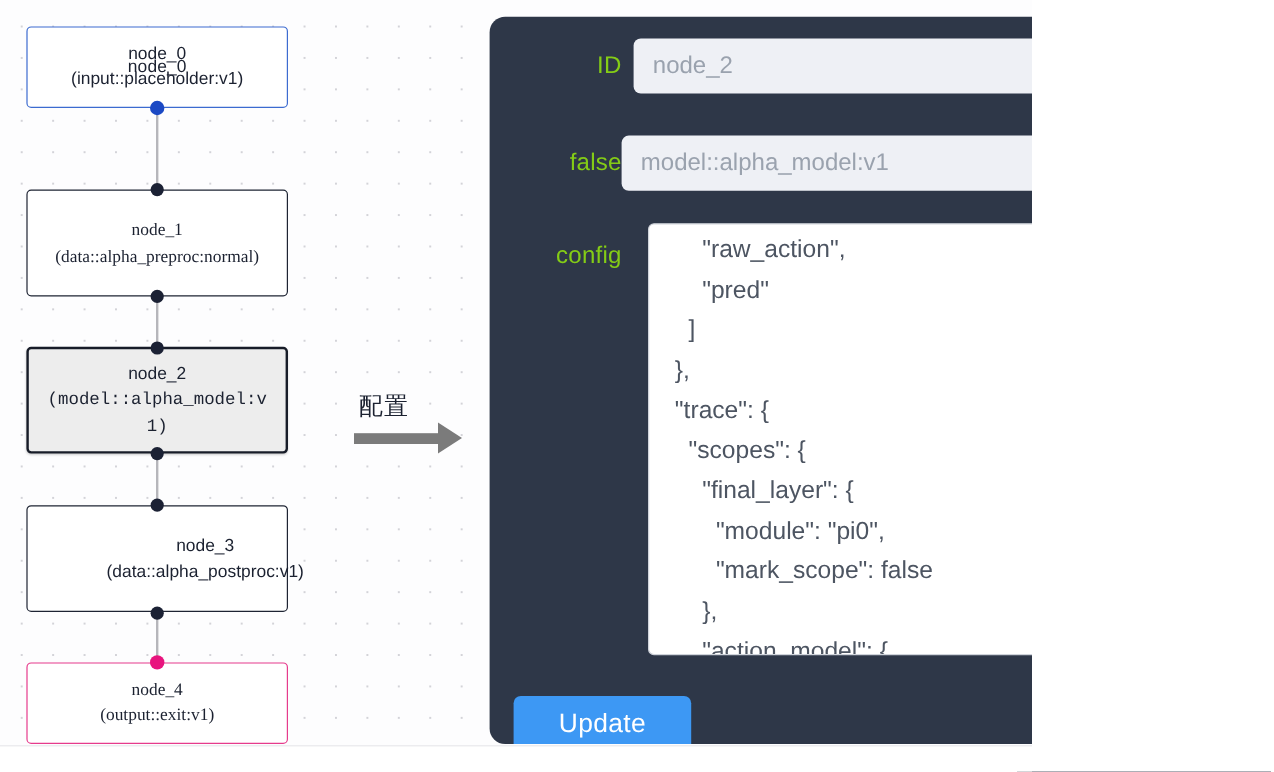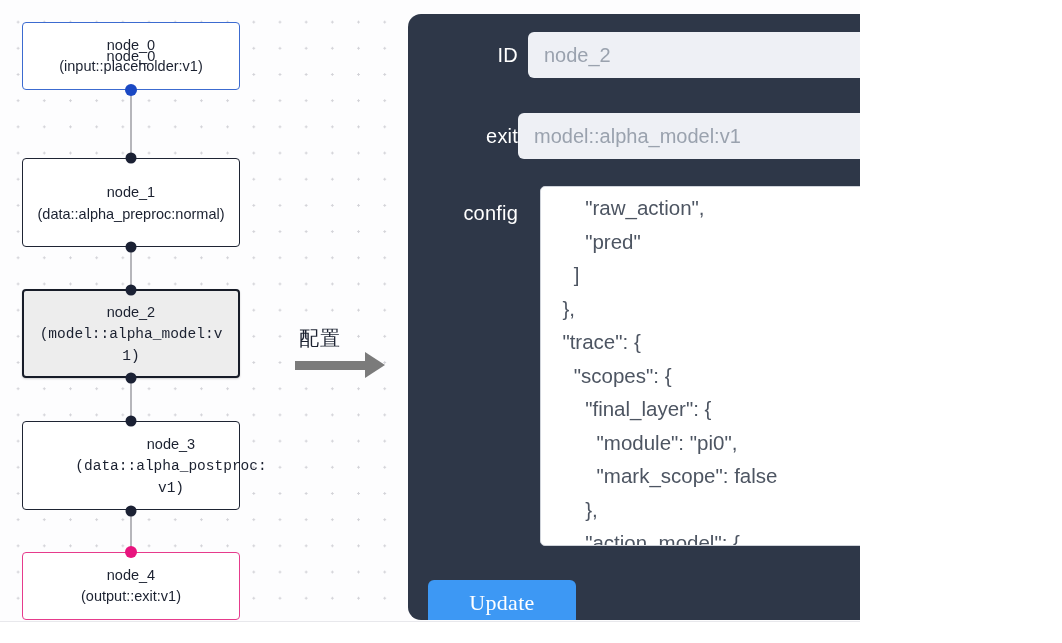--- a/index.html
+++ b/index.html
@@ -111,21 +111,21 @@
     border-radius: 13px;
     z-index: 10;
     overflow: hidden;
   }
   .field-row {
     position: absolute;
     display: flex;
     align-items: center;
   }
   .field-label {
-    color: #ffffff;
+    color: #84cc16;
     font-size: 20px;
     text-align: right;
     letter-spacing: 0.2px;
     user-select: none;
   }
   .text-input {
     box-sizing: border-box;
     background: #eef0f5;
     border: none;
     border-radius: 6px;
@@ -173,21 +173,21 @@
   }
   .resize-grip svg { display: block; }
 
   .update-btn {
     position: absolute;
     box-sizing: border-box;
     background: #3d98f4;
     color: #ffffff;
     border: none;
     border-radius: 6px;
-    font-family: Liberation Serif, serif;
+    font-family: Liberation Sans, sans-serif;
     font-size: 22px;
     letter-spacing: 0.3px;
     cursor: pointer;
     text-align: center;
     padding: 0;
   }
 
   
   .bottom-strip {
     position: absolute;
@@ -225,21 +225,21 @@
                 align-items:center; justify-content:center; pointer-events:none; z-index:4;">
       <div style="text-align:center; font-size:14.5px; line-height:21px; color:#1b2130;">
         <div>node_0</div>
         <div>(input::placeholder:v1)</div>
       </div>
     </div>
     <div class="handle blue" style="left:131px; top:90px;"></div>
 
     <div class="node" style="left:22px; top:158px; width:218px; height:89px;"></div>
     <div style="position:absolute; left:22px; top:158px; width:218px; height:89px; display:flex;
-                align-items:center; justify-content:center; pointer-events:none; z-index:4;">
+                align-items:center; justify-content:center; pointer-events:none; z-index:4;font-family:Liberation Serif, serif;">
       <div style="text-align:center; font-size:14.5px; line-height:22px; color:#1b2130; width:196px;">
         <div>node_1</div>
         <div style="word-break:break-all;">(data::alpha_preproc:normal)</div>
       </div>
     </div>
     <div class="handle" style="left:131px; top:158px;"></div>
     <div class="handle" style="left:131px; top:247px;"></div>
 
     <div class="node is-selected" style="left:22px; top:289px; width:218px; height:89px;"></div>
     <div style="position:absolute; left:22px; top:289px; width:218px; height:89px; display:flex;
@@ -250,30 +250,30 @@
       </div>
     </div>
     <div class="handle" style="left:131px; top:290px;"></div>
     <div class="handle" style="left:131px; top:378px;"></div>
 
     <div class="node" style="left:22px; top:421px; width:218px; height:89px;"></div>
     <div style="position:absolute; left:22px; top:421px; width:218px; height:89px; display:flex;
                 align-items:center; justify-content:center; pointer-events:none; z-index:4;margin-left:40px;">
       <div style="text-align:center; font-size:14.5px; line-height:22px; color:#1b2130; width:196px;">
         <div>node_3</div>
-        <div style="word-break:break-all;font-family:Liberation Mono, monospace;">(data::alpha_postproc:v1)</div>
+        <div style="word-break:break-all;">(data::alpha_postproc:v1)</div>
       </div>
     </div>
     <div class="handle" style="left:131px; top:421px;"></div>
     <div class="handle" style="left:131px; top:511px;"></div>
 
     <div class="node is-output" style="left:22px; top:552px; width:218px; height:68px;"></div>
     <div style="position:absolute; left:22px; top:552px; width:218px; height:68px; display:flex;
                 align-items:center; justify-content:center; pointer-events:none; z-index:4;">
-      <div style="text-align:center; font-size:14.5px; line-height:21px; color:#1b2130;">
+      <div style="text-align:center; font-size:14.5px; line-height:21px; color:#1b2130;font-family:Liberation Serif, serif;">
         <div>node_4</div>
         <div>(output::exit:v1)</div>
       </div>
     </div>
     <div class="handle pink" style="left:131px; top:552px;"></div>
   </div>
 
   <div class="arrow-group" style="left:295px; top:300px; width:105px; height:60px;">
     <span class="arrow-caption" style="left:4px; top:0px;">配置</span>
     <div class="arrow-shaft" style="left:0px; top:36px; width:72px;"></div>
@@ -281,21 +281,21 @@
   </div>
 
   <div class="panel" style="left:408px; top:14px; width:634px; height:606px;">
 
     <div class="field-row" style="left:0px; top:18px; width:634px; height:46px;">
       <div class="field-label" style="width:120px; margin-left:-10px;">ID</div>
       <input class="text-input" type="text" style="width: 490px; height: 46px; margin-left: 10px;" value="node_2">
     </div>
 
     <div class="field-row" style="left:0px; top:99px; width:634px; height:46px;">
-      <div class="field-label" style="width:120px; margin-left:-10px;">exit</div>
+      <div class="field-label" style="width:120px; margin-left:-10px;">false</div>
       <input class="text-input" type="text" style="width: 490px; height: 46px; margin-left: 0;" value="model::alpha_model:v1">
     </div>
 
     <div class="field-row" style="left:0px; top:172px; width:634px; height:60px; align-items:flex-start;">
       <div class="field-label" style="width:120px; margin-left:-10px; padding-top:16px;">config</div>
     </div>
 
     <div class="config-wrap" style="left:132px; top:172px; width:490px; height:360px;">
       <textarea class="config-area" spellcheck="false" style="width: 490px; height: 360px;">      "raw_action",
       "pred"

